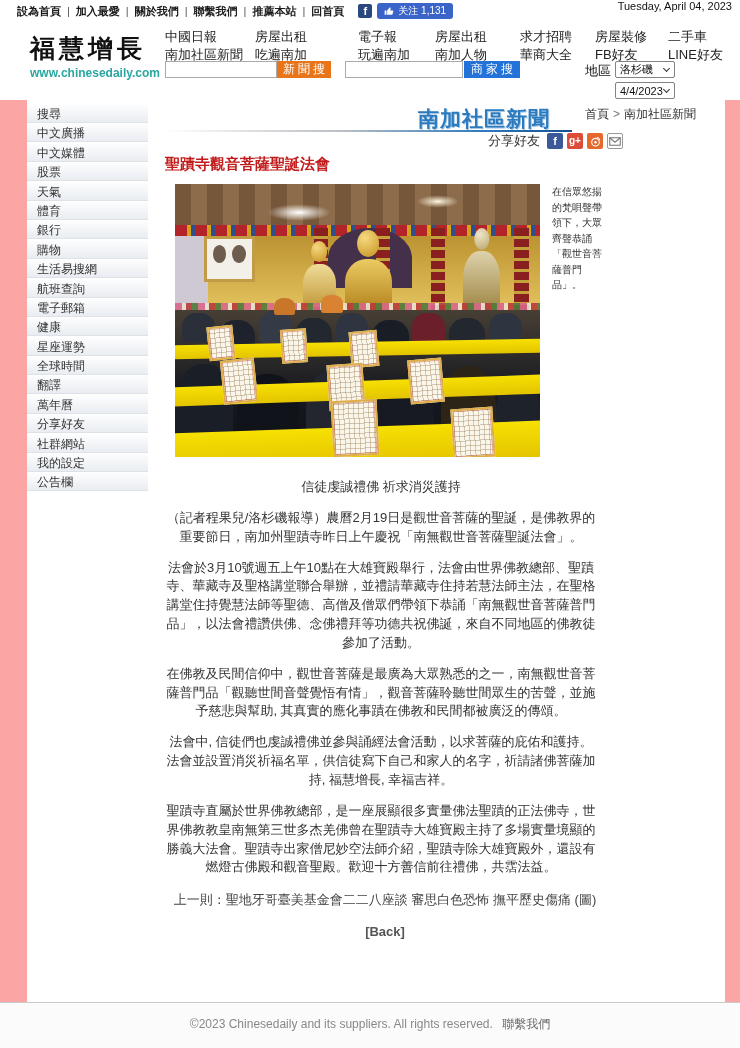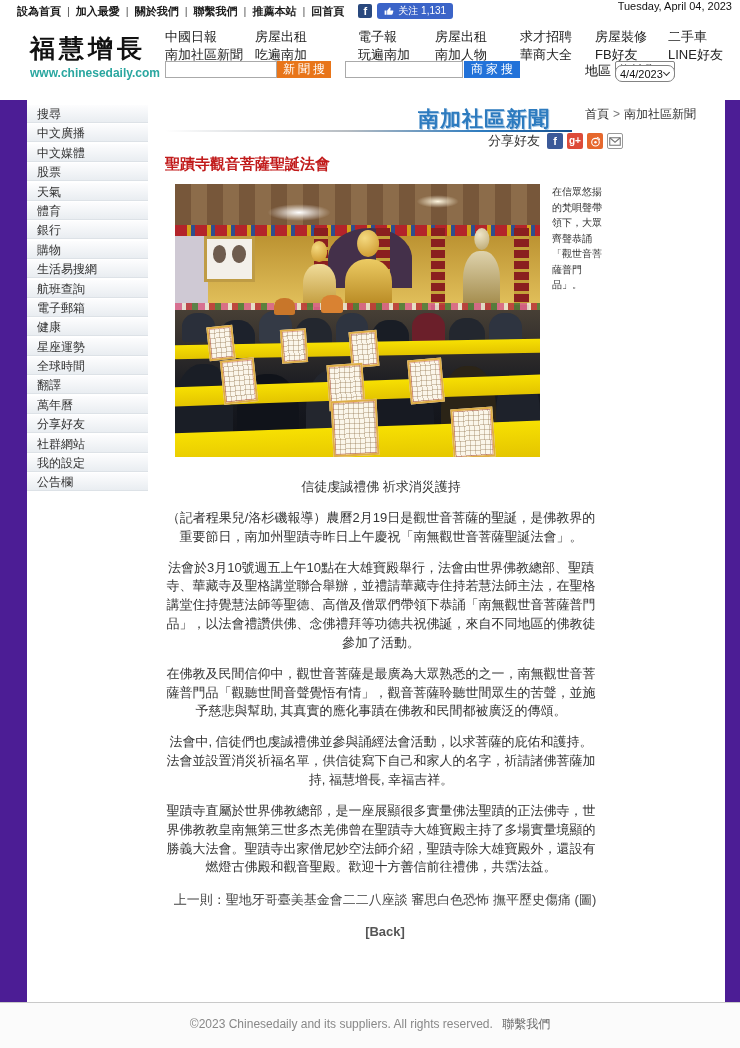--- a/index.html
+++ b/index.html
@@ -1,18 +1,18 @@
 <!DOCTYPE html>
 <html><head>
 <meta charset="utf-8">
 <style>
   * { margin:0; padding:0; box-sizing:border-box; }
   html,body { background:#ffffff; }
   body { font-family:"Liberation Sans","DejaVu Sans",sans-serif; color:#333; }
-  .page { position:relative; width:740px; height:1048px; background:#4c1d95; overflow:hidden; margin:0 auto; }
+  .page { position:relative; width:740px; height:1048px; background:#fca5a5; overflow:hidden; margin:0 auto; }
 
   
   .topbar { position:absolute; top:0; left:0; width:740px; height:22px; background:#fff; display:flex; align-items:center; padding-left:17px; }
   .tb-link { font-size:11px; font-weight:bold; color:#1a1a1a; cursor:pointer; }
   .tb-link + .tb-link::before { content:"|"; color:#555; font-weight:normal; padding:0 6px; }
   .fb-badge { width:14px; height:14px; background:#29487d; color:#fff; font-size:11px; font-weight:bold; text-align:center; line-height:14px; border-radius:2px; margin:0 5px 0 14px; }
   .fb-like { height:16px; background:#3b64c8; color:#fff; border-radius:3px; display:flex; align-items:center; gap:4px; padding:0 7px; font-size:10px; cursor:pointer;text-align:right; }
   .tb-date { position:absolute; right:8px; top:0; font-size:11px; color:#111; }
 
   
@@ -22,21 +22,21 @@
   .logo-url { font-size:12px; font-weight:bold; color:#2aa7a0; margin-top:1px; }
   .nav-col { position:absolute; top:6px; width:100px; }
   .nav-link { display:block; font-size:13px; color:#222; line-height:18px; cursor:pointer; white-space:nowrap; }
   .hd-input { position:absolute; top:39px; height:17px; border:1px solid #aaa; background:#fff; font-size:11px; padding:0 3px; }
   .hd-btn { position:absolute; top:39px; height:17px; border:none; color:#fff; font-size:12px; letter-spacing:3px; padding:0 2px 0 5px; cursor:pointer; line-height:17px; text-align:center; }
   .btn-news { left:277px; width:54px; background:#e8751a; }
   .btn-biz  { left:464px; width:56px; background:#2272d9; }
   .region-label { position:absolute; left:585px; top:40px; font-size:13px; color:#111; }
   .sel { position:absolute; width:60px; height:17px; border:1px solid #838383; border-radius:2px; background:#fff; display:flex; align-items:center; padding:0 4px; font-size:11px; color:#111; cursor:pointer; }
   .sel-region { left:615px; top:39px; }
-  .sel-date   { left:615px; top:43px;border-radius:7px; }
+  .sel-date   { left:615px; top:60px; }
   .chev { width:5px; height:5px; border-right:1.5px solid #333; border-bottom:1.5px solid #333; transform:rotate(45deg); margin:-2px 1px 0 auto; }
 
   
   .container { position:absolute; top:100px; left:27px; width:698px; height:902px; background:#fff; }
 
   
   .sidebar { position:absolute; left:0; top:5px; width:121px; }
   .side-item { height:18px; line-height:18px; margin-bottom:1.4px; padding-left:10px; font-size:12px; color:#333;
     background:linear-gradient(#fdfdfe,#e9edf1); border-bottom:1px solid #dde2e7; cursor:pointer; }
 

